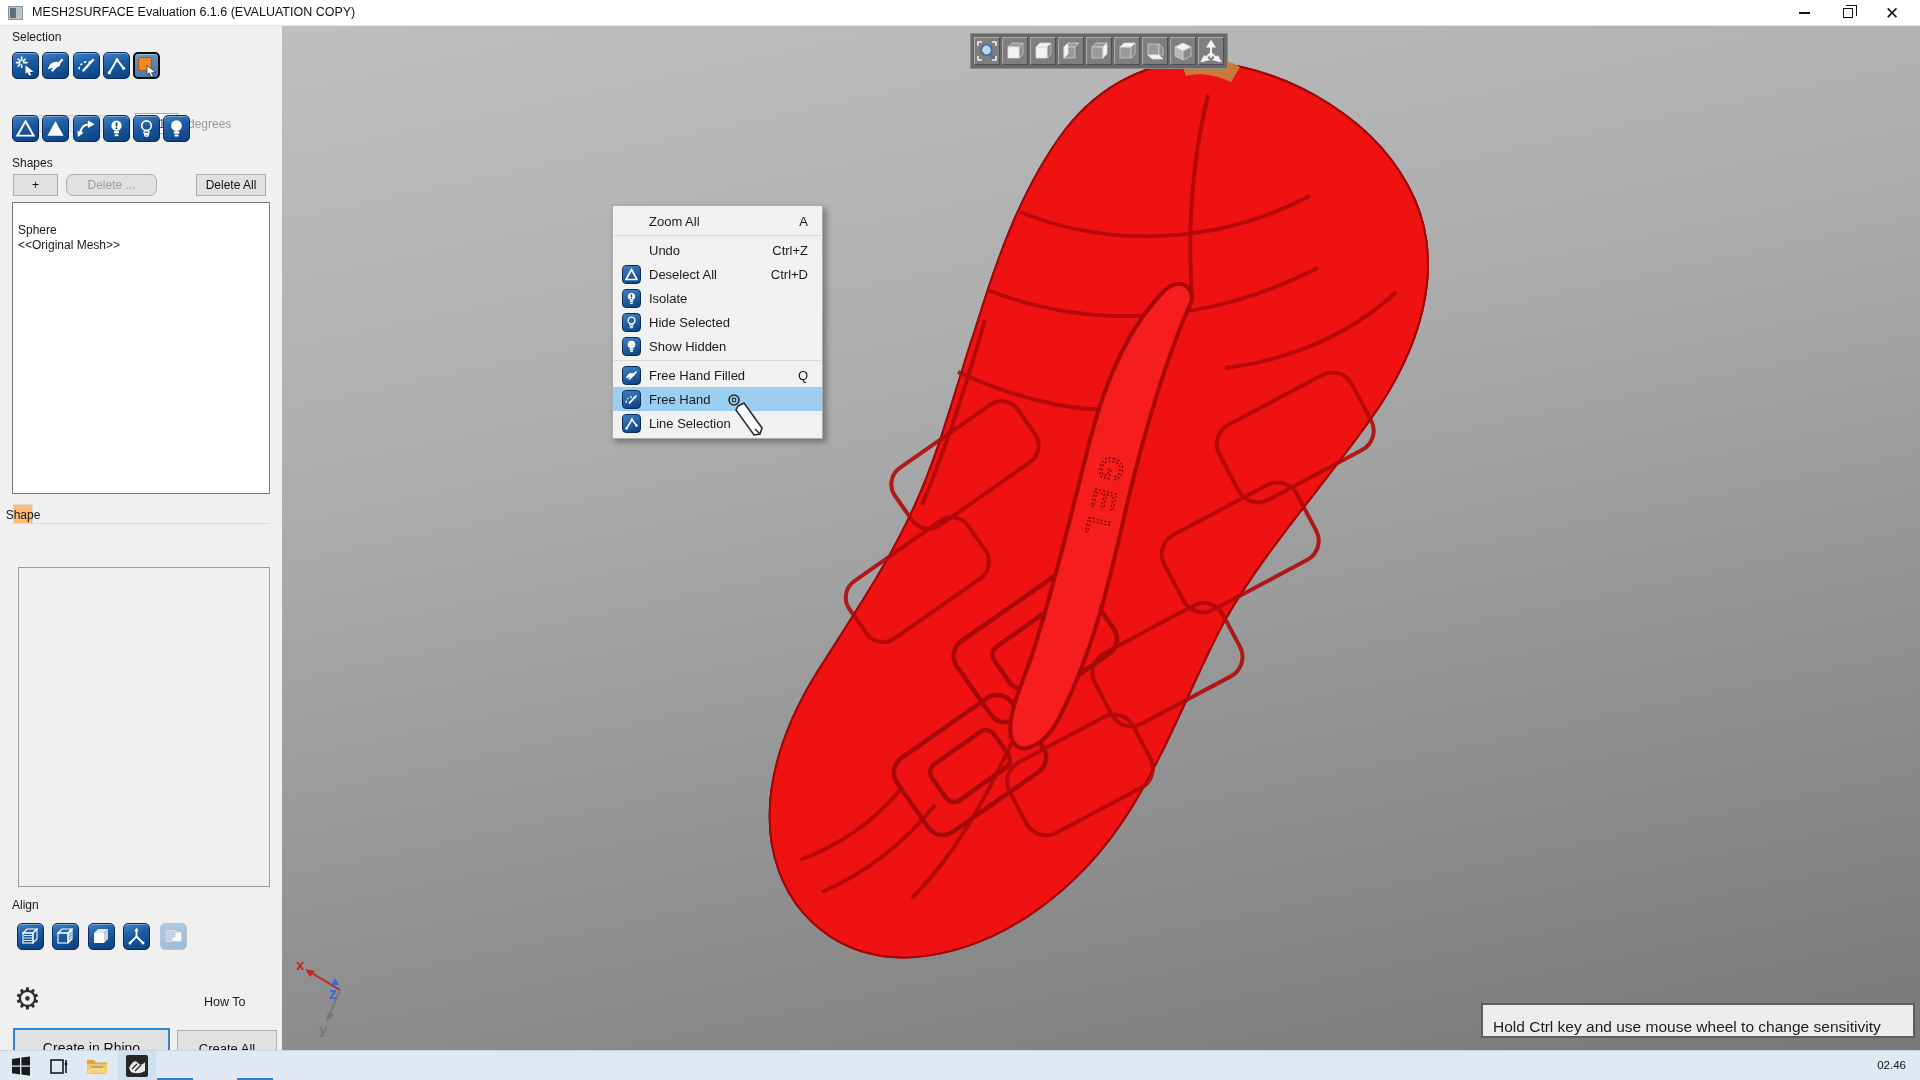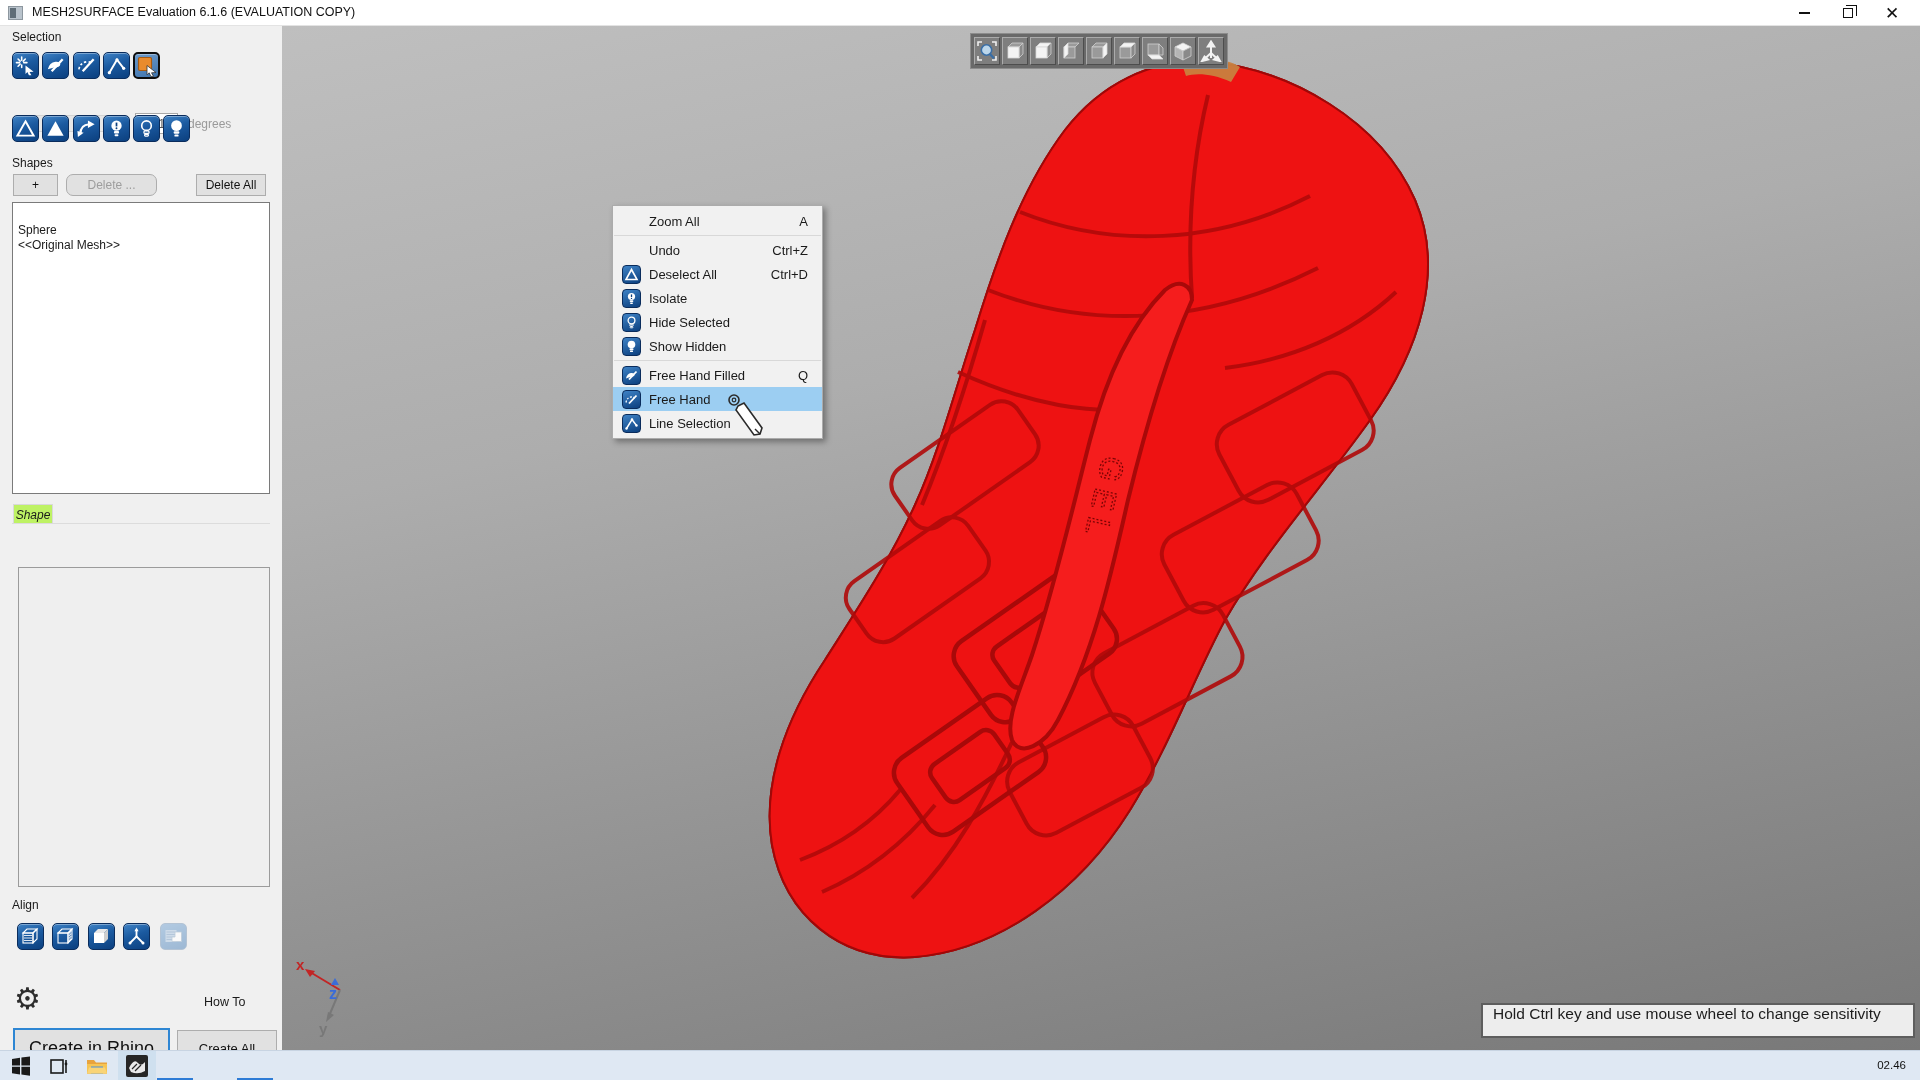--- a/index.html
+++ b/index.html
@@ -45,31 +45,31 @@
   #angle-unit { position:absolute; left:188px; top:91px; font-size:12px; color:#9a9a9a; }
 
   .flat-btn { position:absolute; height:22px; background:#e1e1e1; border:1px solid #adadad;
     font-size:12px; color:#111; display:flex; align-items:center; justify-content:center; }
   .flat-btn.disabled { color:#9d9d9d;border-radius:7px; }
 
   #shapes-list { position:absolute; left:12px; top:202px; width:258px; height:292px;
     background:#fff; border:1px solid #7a7a7a; padding:20px 5px; }
   .list-item { font-size:12px; color:#1a1a1a; line-height:15px; }
 
-  #shape-tab { position:absolute; left:13px; top:504px; width:40px; height:20px;
-    background:#bef264; border:1px solid #d9d9d9; border-bottom:none; font-size:12px; color:#1a1a1a;
-    display:flex; align-items:center; justify-content:center;font-style:italic; }
+  #shape-tab { position:absolute; left:13px; top:504px; width:20px; height:20px;
+    background:#fdba74; border:1px solid #d9d9d9; border-bottom:none; font-size:12px; color:#1a1a1a;
+    display:flex; align-items:center; justify-content:center; }
   #shape-tabline { position:absolute; left:12px; top:523px; width:258px; height:1px; background:#dcdcdc; }
   #shape-panel { position:absolute; left:18px; top:567px; width:252px; height:320px;
     background:#efefef; border:1px solid #9b9b9b; }
 
   #gear { position:absolute; left:14px; top:958px; font-size:30px; color:#2d2d2d; line-height:30px; }
   #howto { position:absolute; left:204px; top:969px; font-size:12.5px; color:#1a1a1a; }
   #btn-create-rhino { position:absolute; left:13px; top:1002px; width:157px; height:40px;
-    background:#e1e1e1; border:2px solid #2e86d3; font-size:18px; color:#111;
+    background:#e1e1e1; border:2px solid #2e86d3; font-size:14px; color:#111;
     display:flex; align-items:center; justify-content:center; }
   #btn-create-all { position:absolute; left:177px; top:1004px; width:100px; height:36px;
     background:#e1e1e1; border:1px solid #adadad; font-size:13px; color:#111;
     display:flex; align-items:center; justify-content:center; }
 
   
   #viewport { position:absolute; left:282px; top:26px; width:1638px; height:1024px;
     background:linear-gradient(168deg,#bfbfbf 0%,#adadad 35%,#949494 65%,#787878 100%); overflow:hidden; }
   #sole-svg { position:absolute; left:282px; top:26px; width:1638px; height:1024px; z-index:1; }
 
@@ -88,21 +88,21 @@
   .mi-icon { width:36px; display:flex; align-items:center; justify-content:center; flex:0 0 36px; }
   .mini-icon { width:19px; height:19px; border-radius:4px;
     background:linear-gradient(160deg,#3f83c6 0%,#0b3f7e 100%); border:1px solid #0a2c5c;
     display:flex; align-items:center; justify-content:center; }
   .mi-label { flex:1; }
   .mi-short { padding-right:14px; color:#1a1a1a; }
   .menu-sep { height:1px; background:#d8d8d8; margin:2px 1px; }
 
   
   #sens-tooltip { position:absolute; left:1481px; top:1003px; width:434px; height:35px; z-index:4;
-    background:#ededed; border:2px solid #5e5e5e; display:flex; align-items:flex-start;
+    background:#ededed; border:2px solid #5e5e5e; display:flex; align-items:flex-end;
     padding-left:10px; font-size:15.5px; color:#1c1c1c; }
 
   
   #axis-triad { position:absolute; left:288px; top:952px; z-index:3; }
 
   
   #menu-cursor { position:absolute; left:722px; top:390px; z-index:7; }
 
   
   #taskbar { position:absolute; left:0; top:1050px; width:1920px; height:30px;

